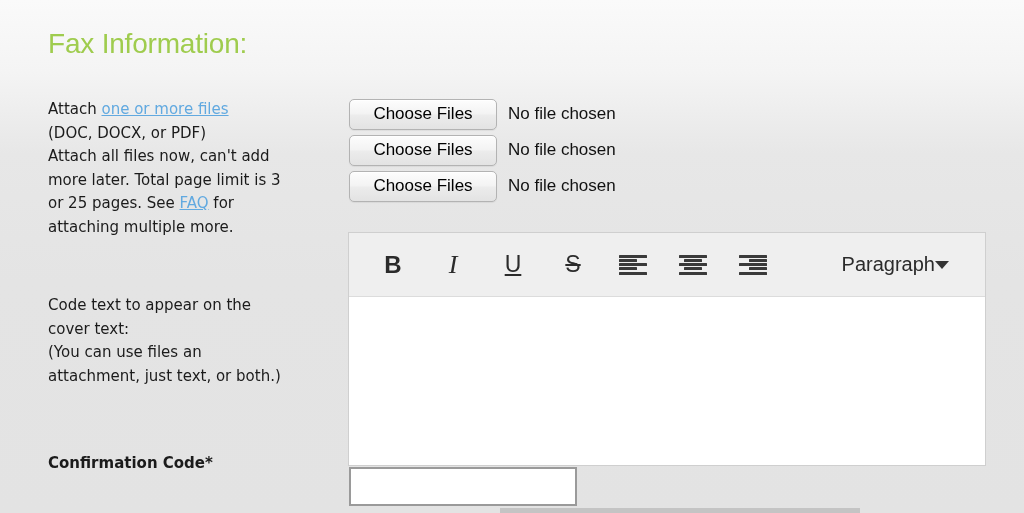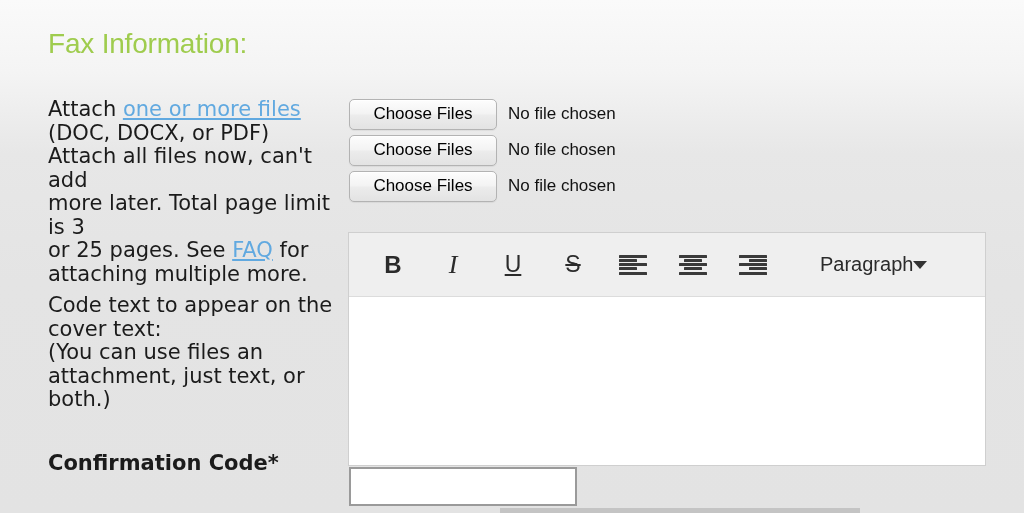--- a/index.html
+++ b/index.html
@@ -26,21 +26,21 @@
     color: #9fcc4e;
     letter-spacing: -0.2px;
     font-family: "Liberation Sans", sans-serif;
     white-space: nowrap;
   }
 
   
   .label-col {
     position: absolute;
     left: 48px;
-    font-size: 21px;
+    font-size: 15px;
     color: #1b1b1b;
     line-height: 23.5px;
     width: 300px;
   }
   .label-attach { top: 98px; }
   .label-cover  { top: 294px; }
   .label-confirm {
     top: 452px;
     line-height: 22px;
     font-weight: bold;
@@ -164,23 +164,23 @@
   .align-right span:nth-child(1) { width: 100%; }
   .align-right span:nth-child(2) { width: 65%; }
   .align-right span:nth-child(3) { width: 100%; }
   .align-right span:nth-child(4) { width: 65%; }
   .align-right span:nth-child(5) { width: 100%; }
 
   .format-select {
     flex: 1 1 auto;
     display: flex;
     align-items: center;
-    justify-content: flex-start;
+    justify-content: flex-end;
     height: 46px;
-    margin-left: 37px;
+    margin-left: 20px;
     padding-right: 10px;
     cursor: default;
   }
   .format-label {
     font-family: "Liberation Sans", sans-serif;
     font-size: 20px;
     color: #2b2b2b;
   }
   .caret {
     width: 0;

